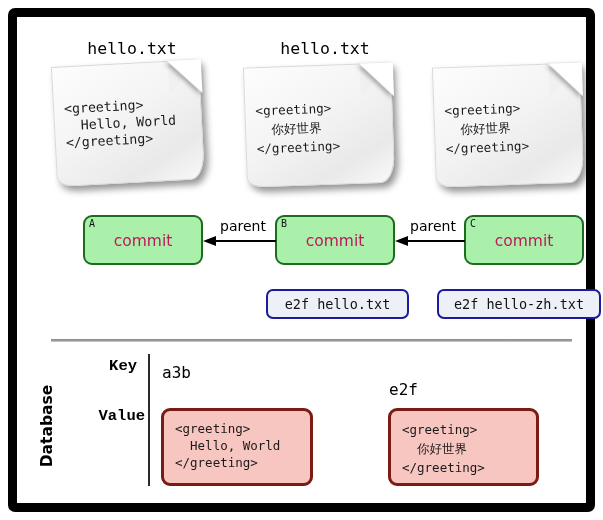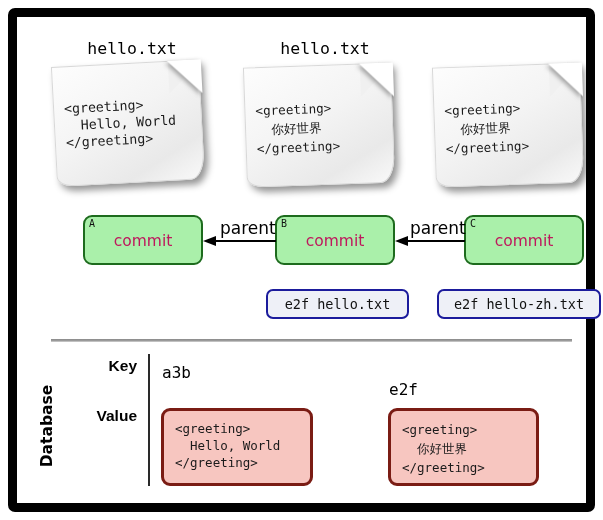--- a/index.html
+++ b/index.html
@@ -102,21 +102,21 @@
     font-family: "DejaVu Sans", sans-serif;
     font-size: 15.5px;
     color: #be185d;
   }
 
   
   .arrow-wrap { position: absolute; }
   .arrow-label {
     position: absolute;
     font-family: "DejaVu Sans", sans-serif;
-    font-size: 17px;
+    font-size: 14px;
     color: #000;
     white-space: nowrap;
   }
 
   
   .tree-box {
     position: absolute;
     height: 30px;
     background: #eef0f7;
     border: 2.5px solid #1b1b9c;
@@ -156,21 +156,21 @@
     position: absolute;
     left: 131px; top: 337px;
     width: 2px; height: 132px;
     background: #2a2a2a;
   }
   .db-rowlabel {
     position: absolute;
     right: 0;
     width: 120px;
     text-align: right;
-    font-family: Liberation Sans, sans-serif;
+    font-family: Liberation Mono, monospace;
     font-weight: bold;
     font-size: 15.5px;
     color: #000;
   }
   .db-key {
     position: absolute;
     font-family: "DejaVu Sans Mono", monospace;
     font-size: 16px;
     color: #000;
     white-space: nowrap;
@@ -260,21 +260,21 @@
     <div class="tree-box" style="left:249px; top:272px; width:143px;">e2f hello.txt</div>
     <div class="tree-box" style="left:420px; top:272px; width:164px;">e2f hello-zh.txt</div>
 
     <div id="divider"></div>
 
     <div id="db-label">Database</div>
 
     <div id="db-vline"></div>
 
     <div class="db-rowlabel" style="left:0px; top:340px;">Key</div>
-    <div class="db-rowlabel" style="left:0px; top:390px;">Value</div>
+    <div class="db-rowlabel" style="left:0px; top:390px;padding-left:8px;">Value</div>
 
     <div class="db-key" style="left:145px; top:338px;margin-top:8px;">a3b</div>
     <div class="blob-box" style="left:144px; top:391px; width:152px; height:78px;">&lt;greeting&gt;
   Hello, World
 &lt;/greeting&gt;</div>
 
     <div class="db-key" style="left:372px; top:338px;margin-top:25px;">e2f</div>
     <div class="blob-box cjk" style="left:371px; top:391px; width:151px; height:78px;">&lt;greeting&gt;
   你好世界
 &lt;/greeting&gt;</div>

